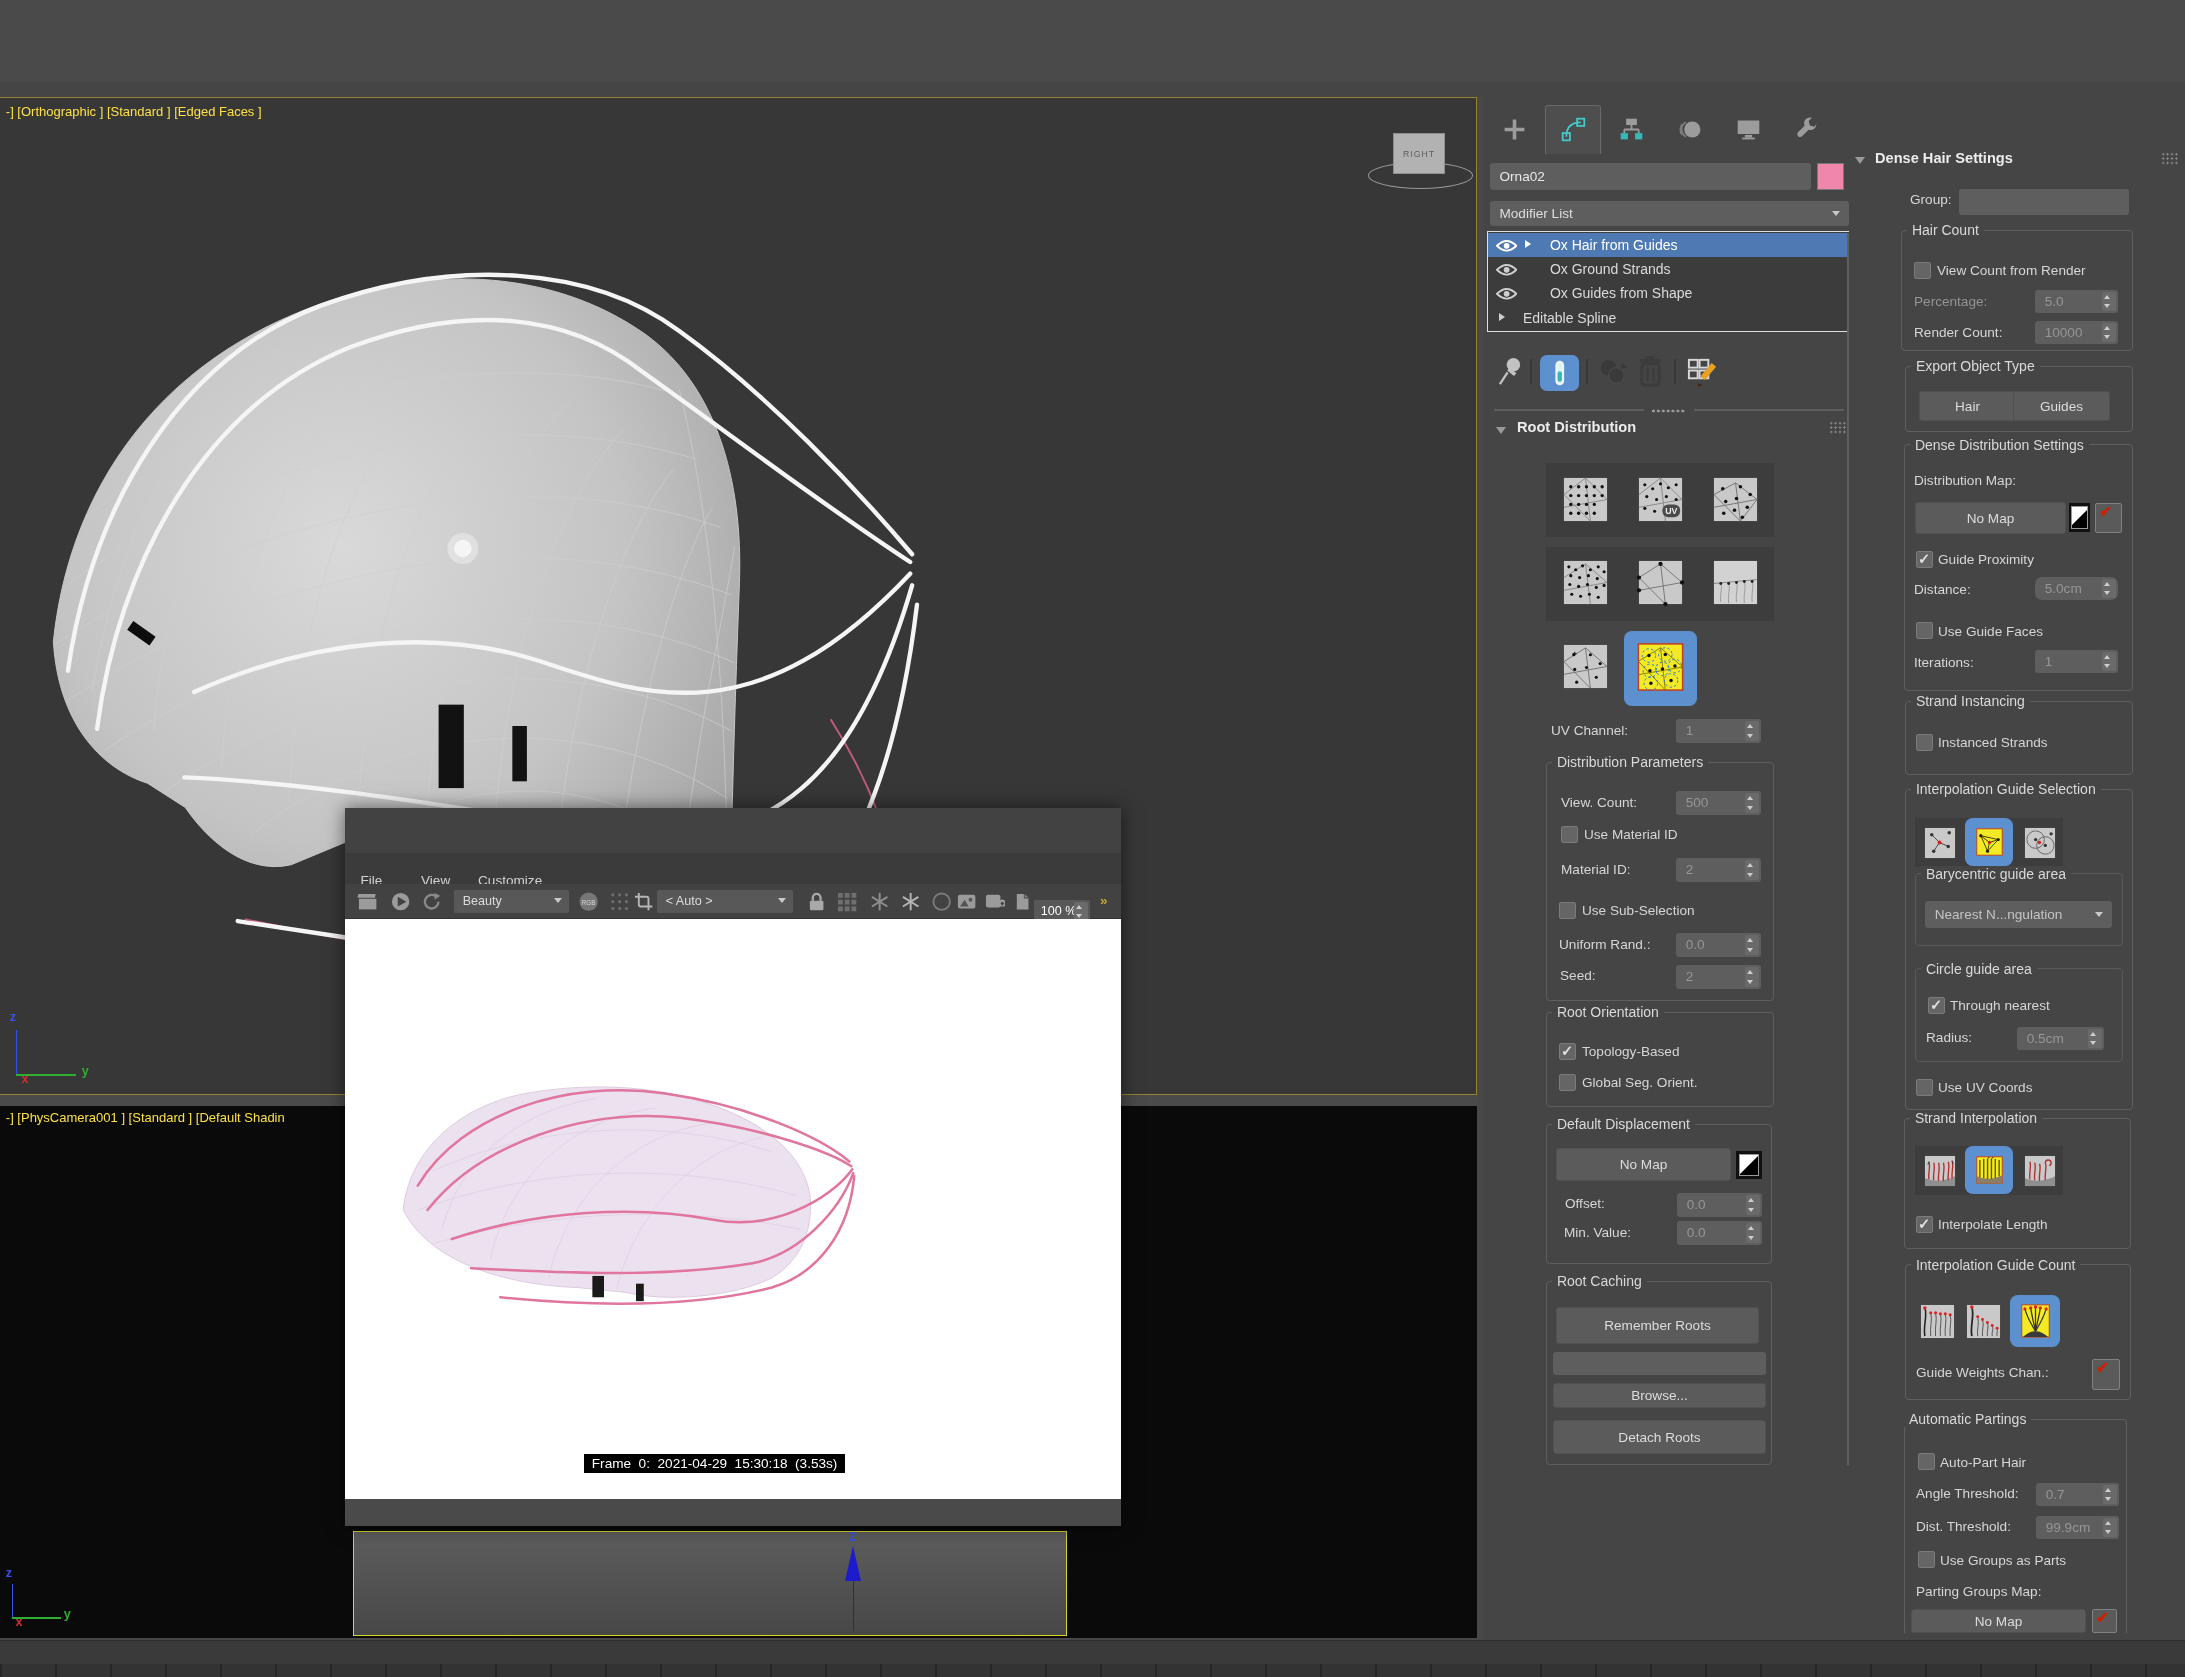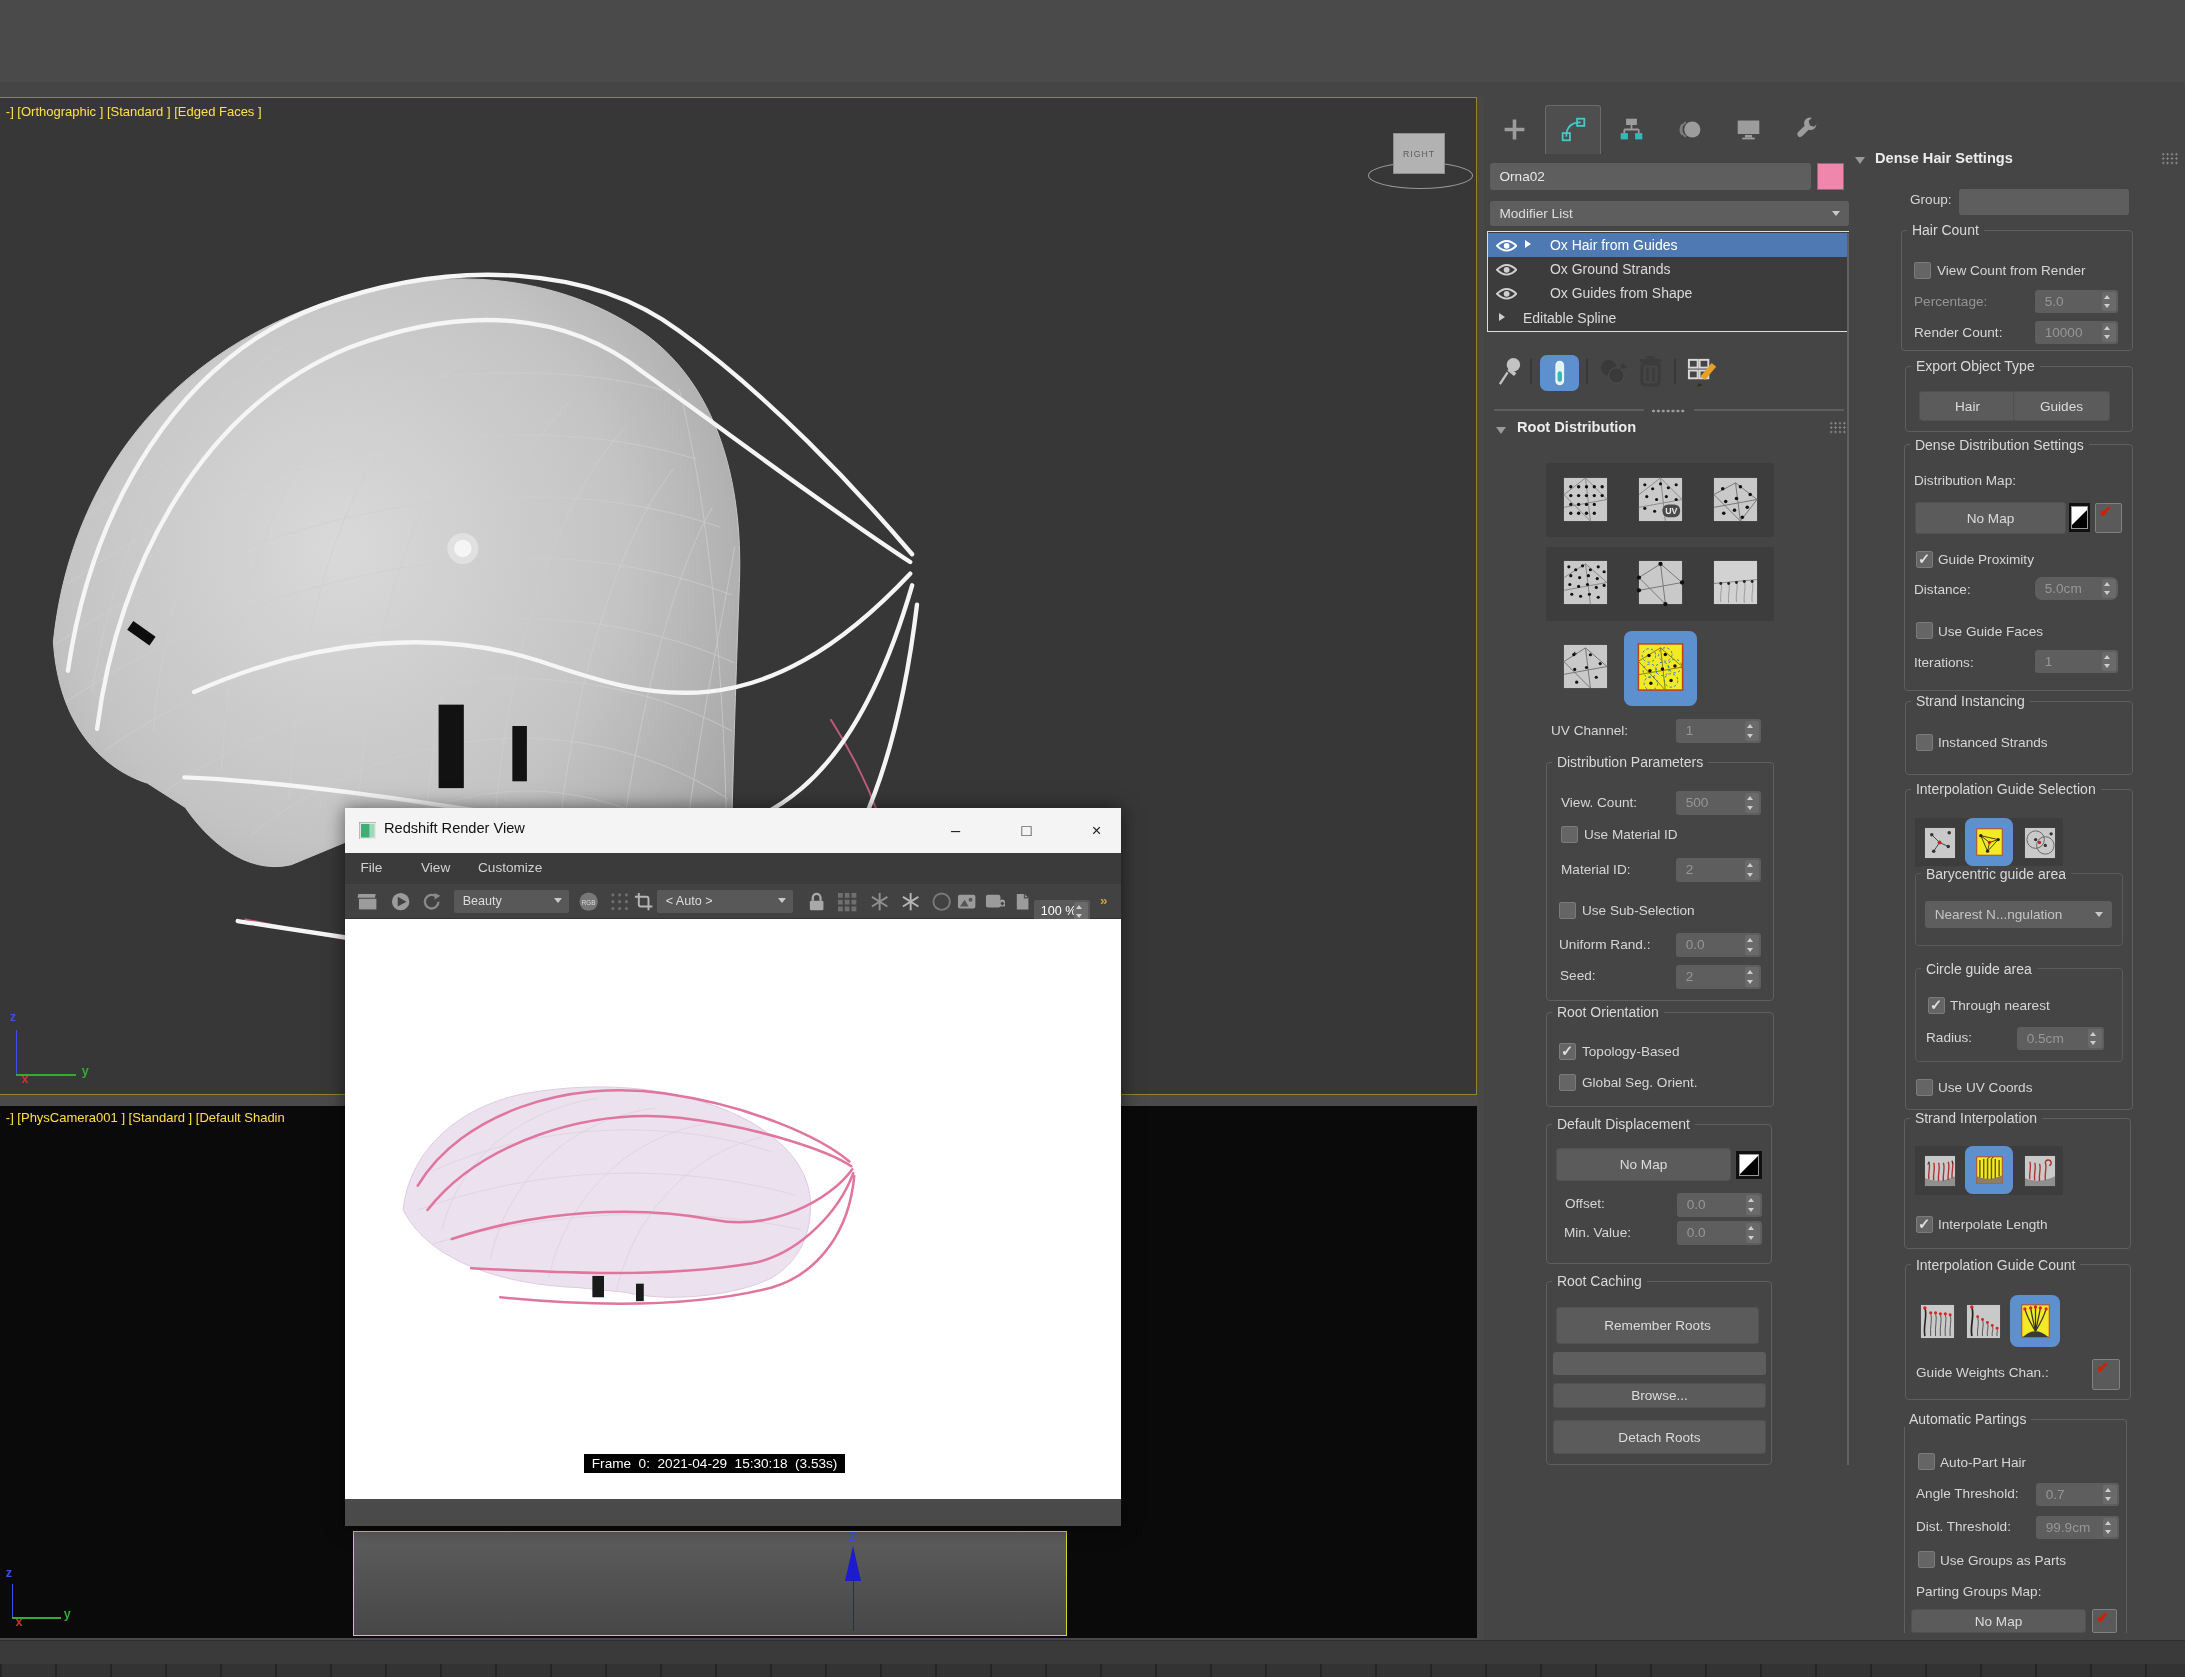--- a/index.html
+++ b/index.html
@@ -23,21 +23,21 @@
   .vc-ring{left:1368px;top:64px;width:105px;height:27px;border:1.9px solid #b9b9b9;border-radius:50%;opacity:.75;}
   .camrect{left:353px;top:1531px;width:714px;height:105px;border:1.9px solid #d6d62a;
            background:linear-gradient(#5d5d5d,#474747);}
   
   .rwin{left:345px;top:808px;width:776px;height:718px;box-shadow:0 0 17.5px rgba(0,0,0,.55);background:#424242;}
   .rtitle{left:0;top:0;width:776px;height:45px;background:#f4f4f4;color:#111;}
   .rtitle .t{position:absolute;left:39px;top:11.6px;font-size:14.6px;color:#111;}
   .winbtn{position:absolute;top:7.8px;width:29px;height:29px;color:#222;font-size:16.5px;
           display:flex;align-items:center;justify-content:center;}
   .rmenu{left:0;top:45px;width:776px;height:31px;background:#3b3b3b;}
-  .rmenu span{position:absolute;top:7px;font-size:13.6px;color:#d2d2d2;}
+  .rmenu span{position:absolute;top:20px;font-size:13.6px;color:#d2d2d2;}
   .rtools{left:0;top:76px;width:776px;height:35px;background:#424242;border-bottom:1px solid #333;}
   .rcanvas{left:0;top:111px;width:776px;height:580px;background:#fff;}
   .rbottom{left:0;top:691px;width:776px;height:27px;background:#4a4a4a;}
   .rstatus{left:239px;top:535px;background:#000;color:#fff;font-size:13.6px;padding:1.9px 7.8px;white-space:pre;}
   .tool-dd{position:absolute;top:5.8px;height:23px;background:#585858;border-radius:1.9px;color:#dcdcdc;
            font-size:12.6px;line-height:23px;padding-left:8.7px;}
   .tool-dd .tri{right:6.8px;}
   .zoomfld{position:absolute;top:16px;height:23px;background:#585858;border-radius:1.9px;color:#ffffff;
            font-size:12.6px;line-height:23px;padding-left:6.8px;}
   .ticon{position:absolute;top:6.8px;width:21.3px;height:21.3px;}
@@ -180,31 +180,20 @@
       <span class="ab axis-x" style="left:9.7px;top:45px;">x</span>
       <span class="ab axis-y" style="left:58px;top:37px;">y</span>
     </div>
   </div>
 
   <div class="ab timeline">
     <div class="ab ticks"></div>
   </div>
 
   <div class="ab rwin">
-    <div class="ab rtitle">
-      <svg class="ab" style="left:13.6px;top:13.6px;" width="17.5" height="17.5" viewBox="0 0 18 18">
-        <rect x="0" y="0" width="18" height="18" fill="#e8e8e8" stroke="#888"></rect>
-        <rect x="2" y="2" width="9" height="14" fill="#3fae74"></rect>
-        <rect x="11" y="2" width="5" height="14" fill="#9fd8ba"></rect>
-      </svg>
-      <span class="t">Redshift Render View</span>
-      <div class="winbtn" style="left:596px;">–</div>
-      <div class="winbtn" style="left:667px;">□</div>
-      <div class="winbtn" style="left:737px;">×</div>
-    </div>
     <div class="ab rmenu">
       <span style="left:15.5px;">File</span>
       <span style="left:76px;">View</span>
       <span style="left:133px;">Customize</span>
     </div>
     <div class="ab rtools">
       <svg class="ticon" style="left:11.6px;" viewBox="0 0 22 22">
           <rect x="2" y="8" width="18" height="11" fill="#9b9b9b"></rect>
           <rect x="2" y="3" width="18" height="4" fill="#9b9b9b" transform="skewX(-12)"></rect>
         </svg>

